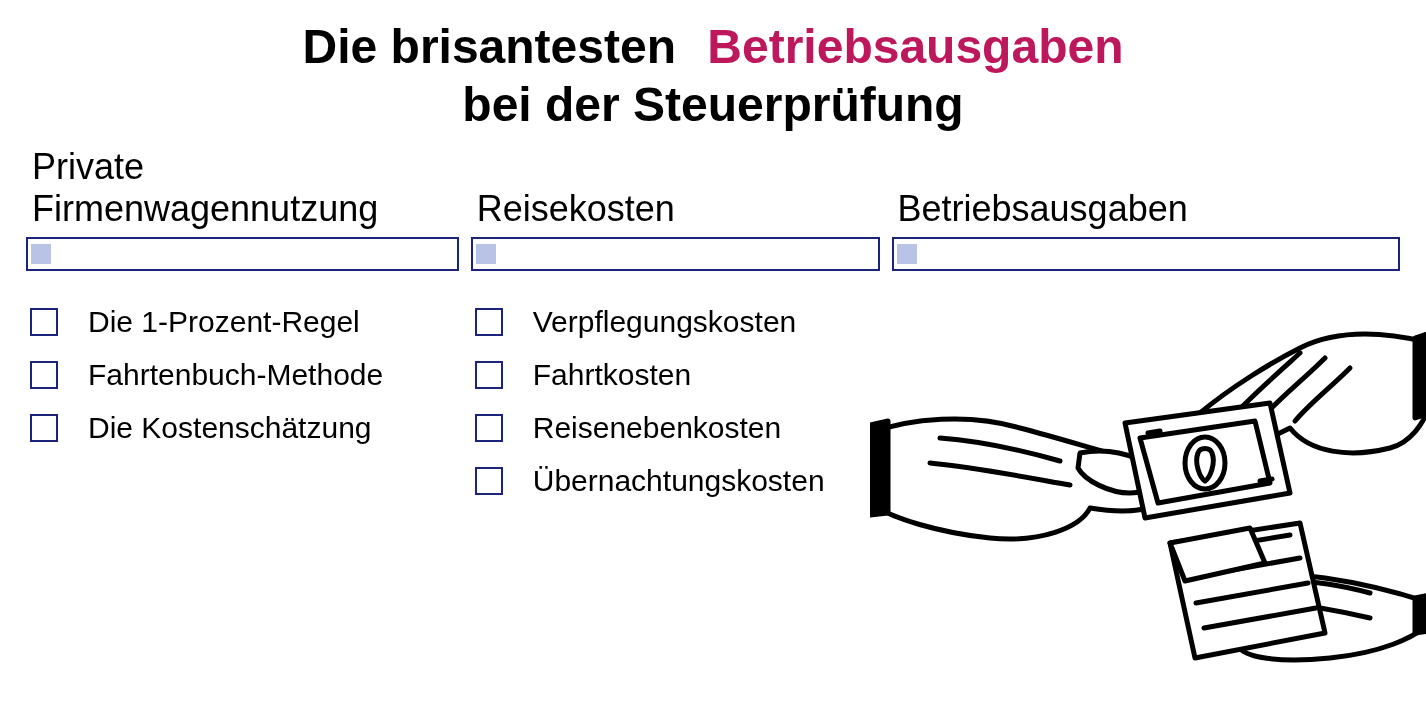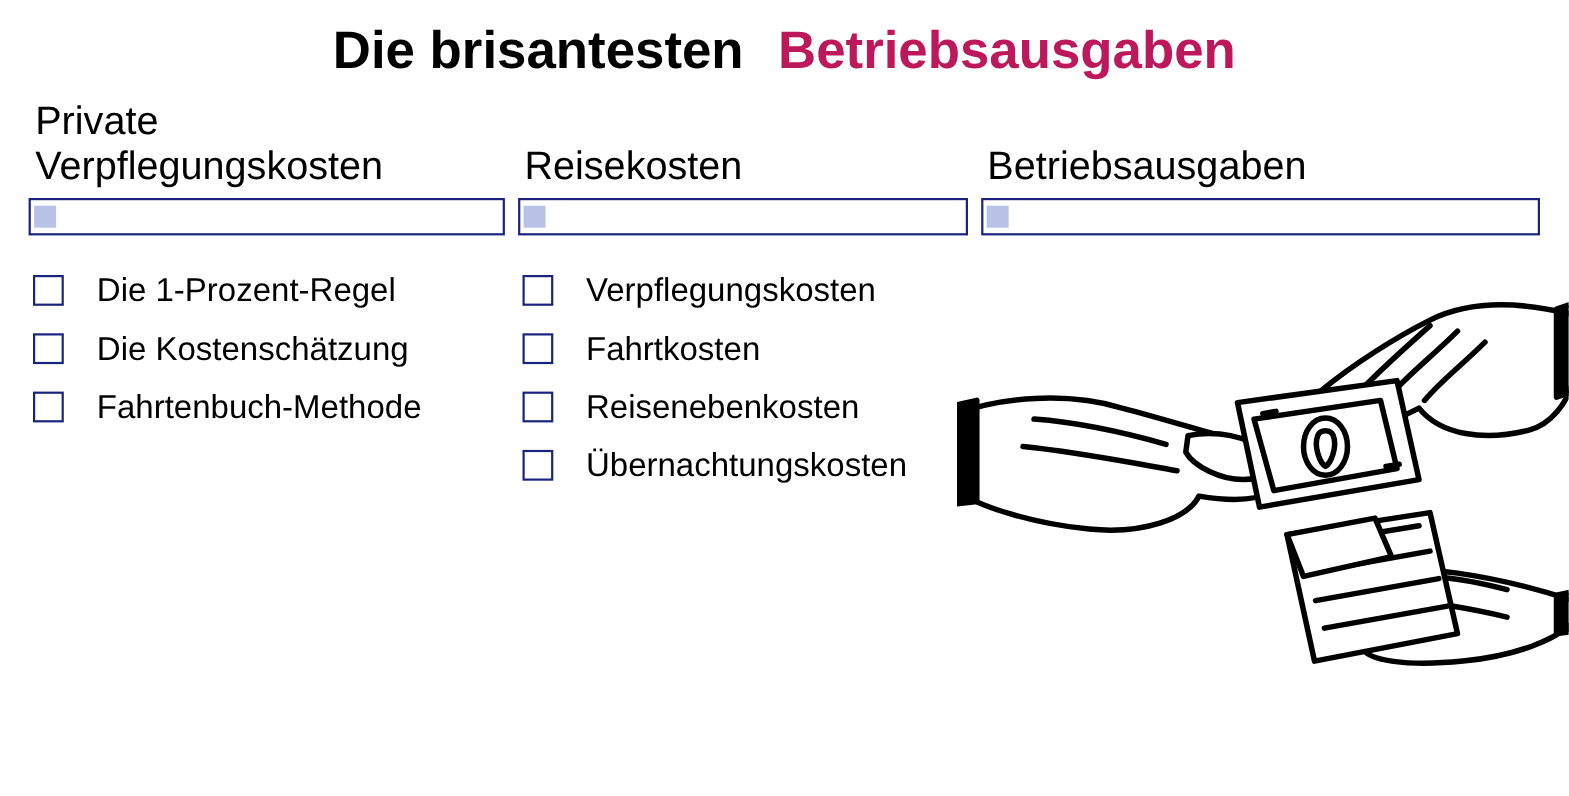--- a/index.html
+++ b/index.html
@@ -95,42 +95,43 @@
     position: absolute;
     right: -30px;
     top: 160px;
   }
 </style>
 </head>
 <body>
 
 <div class="title">
   <span>Die brisantesten </span><span class="accent">Betriebsausgaben</span><br>
+  <span>bei der Steuerprüfung</span>
 </div>
 
 <div class="columns">
 
   <div class="col col1">
     <div class="col-header">
-      <span>Private Verpflegungskosten</span>
+      <span>Private Firmenwagennutzung</span>
     </div>
     <div class="progress">
       <div class="fill"></div>
     </div>
     <div class="item">
       <div class="checkbox"></div>
       <div class="item-label">Die 1-Prozent-Regel</div>
     </div>
     <div class="item">
       <div class="checkbox"></div>
+      <div class="item-label">Fahrtenbuch-Methode</div>
+    </div>
+    <div class="item">
+      <div class="checkbox"></div>
       <div class="item-label">Die Kostenschätzung</div>
-    </div>
-    <div class="item">
-      <div class="checkbox"></div>
-      <div class="item-label">Fahrtenbuch-Methode</div>
     </div>
   </div>
 
   <div class="col col2">
     <div class="col-header">
       <span>Reisekosten</span>
     </div>
     <div class="progress">
       <div class="fill"></div>
     </div>

